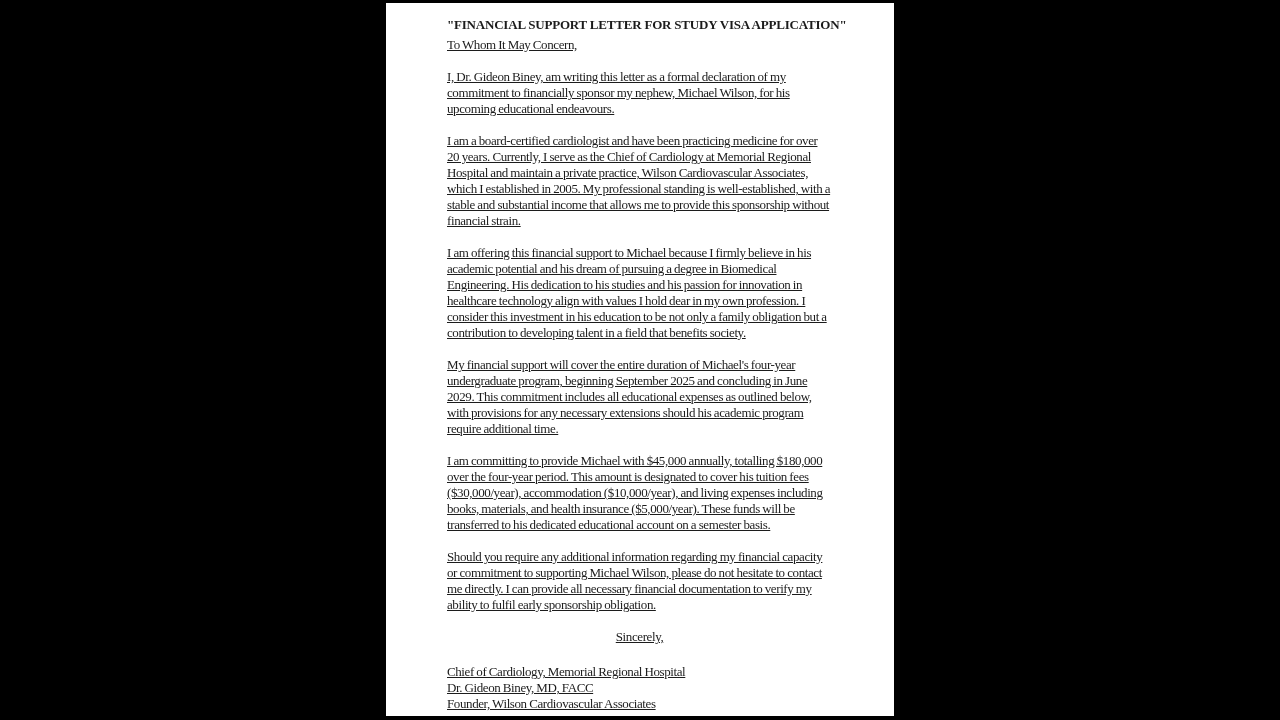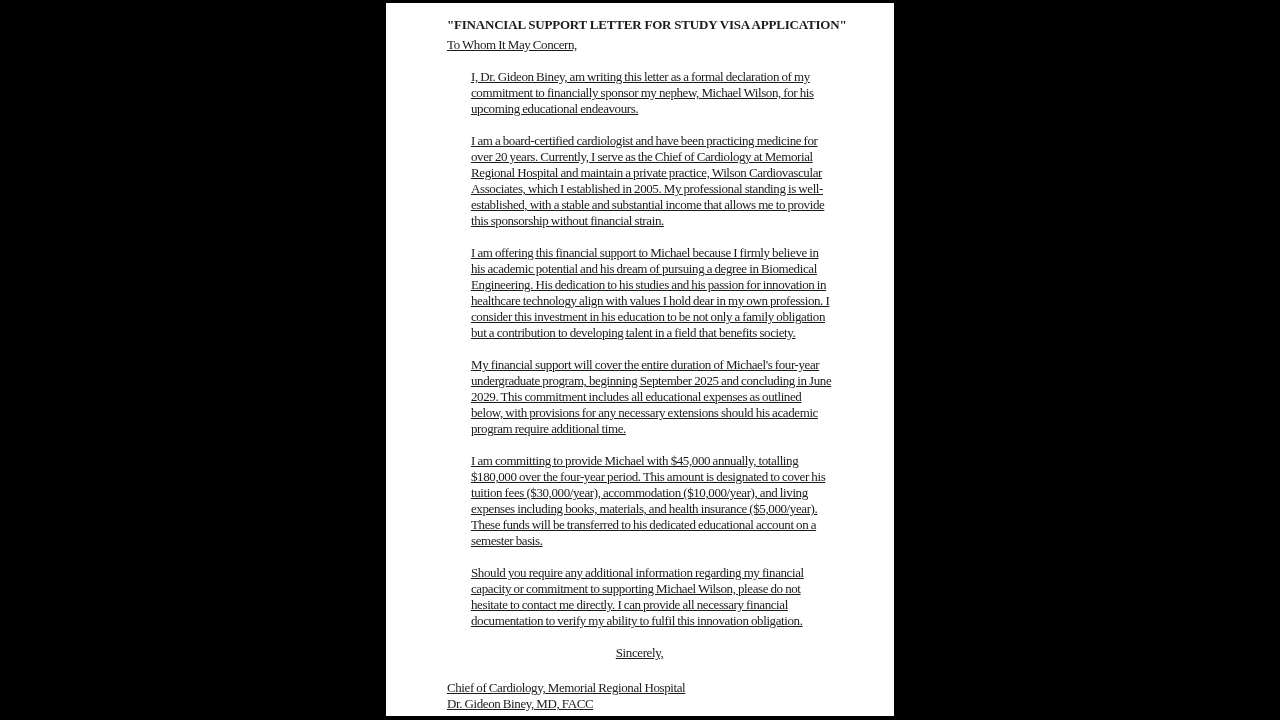--- a/index.html
+++ b/index.html
@@ -50,21 +50,20 @@
     word-spacing: -0.4px;
     text-decoration: underline;
   }
 
   .salutation {
     margin-bottom: 16px;
   }
 
   .para {
     margin-bottom: 16px;
-    margin-left: 24px;
   }
 
   .closing {
     margin-bottom: 19px;
     text-align: center;
   }
 
   .signature-block .sig-line {
     line-height: 16px;
   }
@@ -84,24 +83,25 @@
 
 
       <p class="para">I am a board-certified cardiologist and have been practicing medicine for over 20 years. Currently, I serve as the Chief of Cardiology at Memorial Regional Hospital and maintain a private practice, Wilson Cardiovascular Associates, which I established in 2005. My professional standing is well-established, with a stable and substantial income that allows me to provide this sponsorship without financial strain.</p>
 
       <p class="para">I am offering this financial support to Michael because I firmly believe in his academic potential and his dream of pursuing a degree in Biomedical Engineering. His dedication to his studies and his passion for innovation in healthcare technology align with values I hold dear in my own profession. I consider this investment in his education to be not only a family obligation but a contribution to developing talent in a field that benefits society.</p>
 
       <p class="para">My financial support will cover the entire duration of Michael's four-year undergraduate program, beginning September 2025 and concluding in June 2029. This commitment includes all educational expenses as outlined below, with provisions for any necessary extensions should his academic program require additional time.</p>
 
       <p class="para">I am committing to provide Michael with $45,000 annually, totalling $180,000 over the four-year period. This amount is designated to cover his tuition fees ($30,000/year), accommodation ($10,000/year), and living expenses including books, materials, and health insurance ($5,000/year). These funds will be transferred to his dedicated educational account on a semester basis.</p>
 
-      <p class="para">Should you require any additional information regarding my financial capacity or commitment to supporting Michael Wilson, please do not hesitate to contact me directly. I can provide all necessary financial documentation to verify my ability to fulfil this innovation obligation.</p>
+      <p class="para">Should you require any additional information regarding my financial capacity or commitment to supporting Michael Wilson, please do not hesitate to contact me directly. I can provide all necessary financial documentation to verify my ability to fulfil early sponsorship obligation.</p>
 
       <p class="closing">Sincerely,</p>
 
       <div class="signature-block">
         <div class="sig-line">Chief of Cardiology, Memorial Regional Hospital</div>
         <div class="sig-line">Dr. Gideon Biney, MD, FACC</div>
+        <div class="sig-line">Founder, Wilson Cardiovascular Associates</div>
       </div>
     </div>
 
   </div>
 </div>
 
 </body></html>

